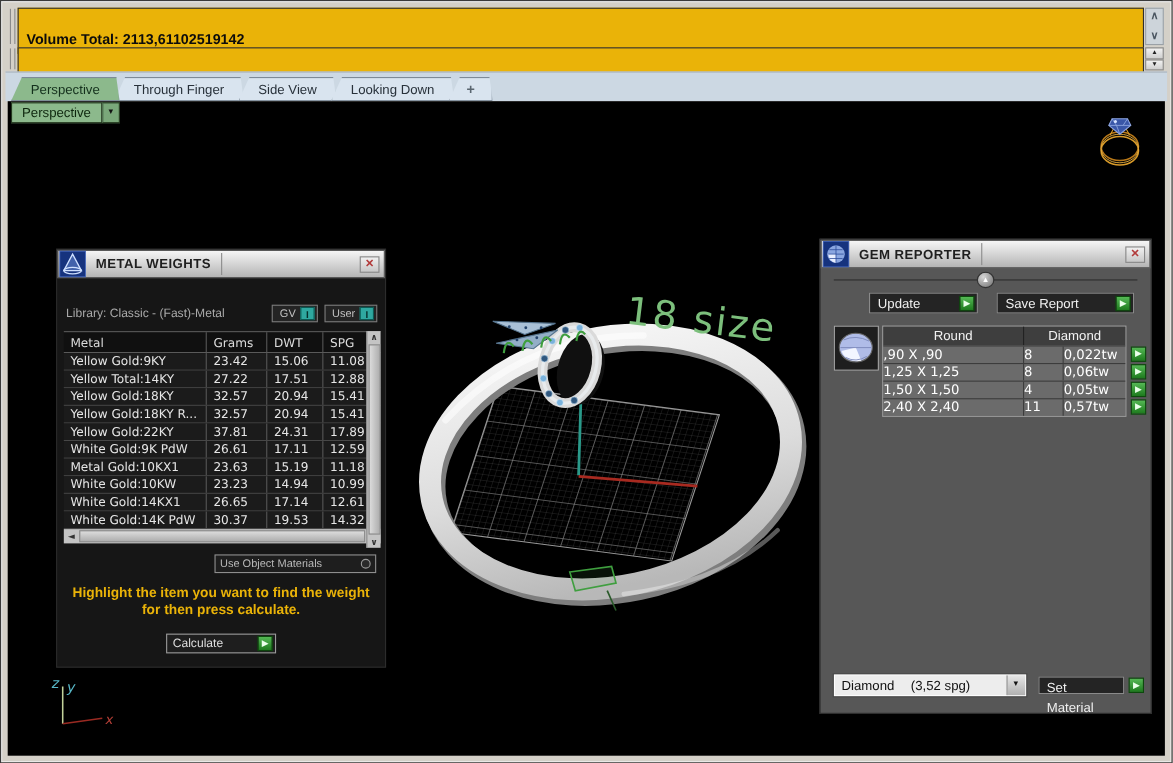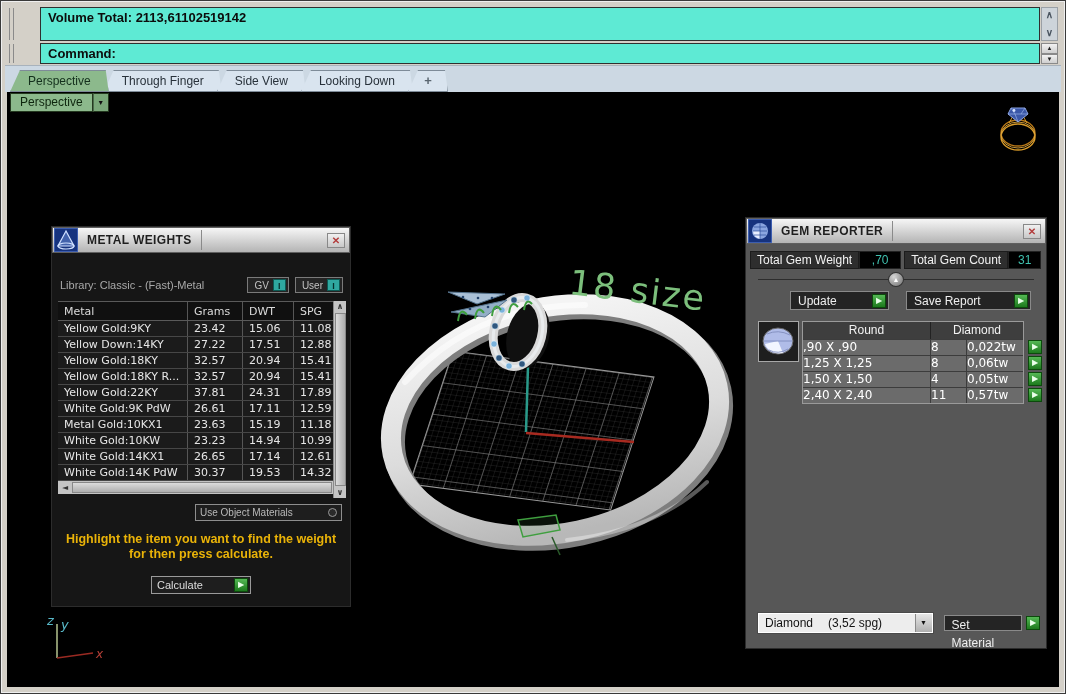--- a/index.html
+++ b/index.html
@@ -6,22 +6,22 @@
   html,body { width:1066px; height:694px; overflow:hidden; background:#8a8a8a; }
   body { font-family:"Liberation Sans", sans-serif; }
   .window { position:relative; width:1066px; height:694px; background:#d4d0c8;
             border:1px solid #3a3a3a; box-shadow:inset 0 0 0 1px #efefef; }
   .inner { position:absolute; inset:4px; }
 
   
   .volume-row { position:absolute; left:4px; top:2px; right:3px; height:34px; display:flex; }
   .command-row { position:absolute; left:4px; top:38px; right:3px; height:21px; display:flex; }
   .grip { width:5px; margin:1px 2px 1px 0; border-left:1px solid #8a8a8a; border-right:1px solid #8a8a8a; background:#d4d0c8; }
-  .green-box { flex:1; background:#5eead4; border:1px solid #2f2f2f; color:#0c0c0c;
-               font-size:13px; font-weight:bold; padding:2px 7px; overflow:hidden; white-space:nowrap;margin-left:24px; }
+  .green-box { flex:1; background:#eab308; border:1px solid #2f2f2f; color:#0c0c0c;
+               font-size:13px; font-weight:bold; padding:20px 7px; overflow:hidden; white-space:nowrap; }
   .vol-scroll { width:17px; margin-left:1px; background:#cdd4da; border:1px solid #9aa0a6;
                 display:flex; flex-direction:column; align-items:center; justify-content:space-between; padding:2px 0; }
   .chev { font-size:10px; font-weight:bold; color:#4a5560; line-height:10px; cursor:default; }
   .cmd-spin { width:17px; margin-left:1px; display:flex; flex-direction:column; }
   .spin-btn { flex:1; background:linear-gradient(#f2f2f2,#cfcfcf); border:1px solid #8a8a8a;
               font-size:6px; line-height:8px; text-align:center; color:#222; }
 
   
   .tab-row { position:absolute; left:0; right:0; top:60px; height:27px; background:#ccd8e3;
              border-top:1px solid #a8b2bc; display:flex; align-items:flex-end; padding-left:5px; }
@@ -304,21 +304,21 @@
 
             <div class="mw-row">
               <div class="mw-c mw-cm">Yellow Gold:9KY</div>
               <div class="mw-c mw-cg">23.42</div>
               <div class="mw-c mw-cd">15.06</div>
               <div class="mw-c mw-cs">11.08</div>
             </div>
 
 
             <div class="mw-row">
-              <div class="mw-c mw-cm">Yellow Down:14KY</div>
+              <div class="mw-c mw-cm">Yellow Total:14KY</div>
               <div class="mw-c mw-cg">27.22</div>
               <div class="mw-c mw-cd">17.51</div>
               <div class="mw-c mw-cs">12.88</div>
             </div>
 
             <div class="mw-row">
               <div class="mw-c mw-cm">Yellow Gold:18KY</div>
               <div class="mw-c mw-cg">32.57</div>
               <div class="mw-c mw-cd">20.94</div>
               <div class="mw-c mw-cs">15.41</div>
@@ -415,26 +415,20 @@
           <path d="M6,8 h12 M5,12 h14 M6,16 h12 M12,4 v16" stroke="#2a4a9a" stroke-width="0.7" fill="none"></path>
         </svg>
         <span class="pt-text">GEM REPORTER</span>
         <span class="pt-div"></span>
         <span class="pt-space"></span>
         <div class="pt-close">
           <span>✕</span>
         </div>
       </div>
 
-      <div class="gr-totals">
-        <span class="gr-lab">Total Gem Weight</span>
-        <span class="gr-val gr-val1">,70</span>
-        <span class="gr-lab">Total Gem Count</span>
-        <span class="gr-val gr-val2">31</span>
-      </div>
 
       <div class="gr-divider">
         <div class="gr-div-btn">
           <span>▲</span>
         </div>
       </div>
 
       <div class="gr-btnrow">
         <div class="gr-btn gr-btn-update">
           <span>Update</span>

